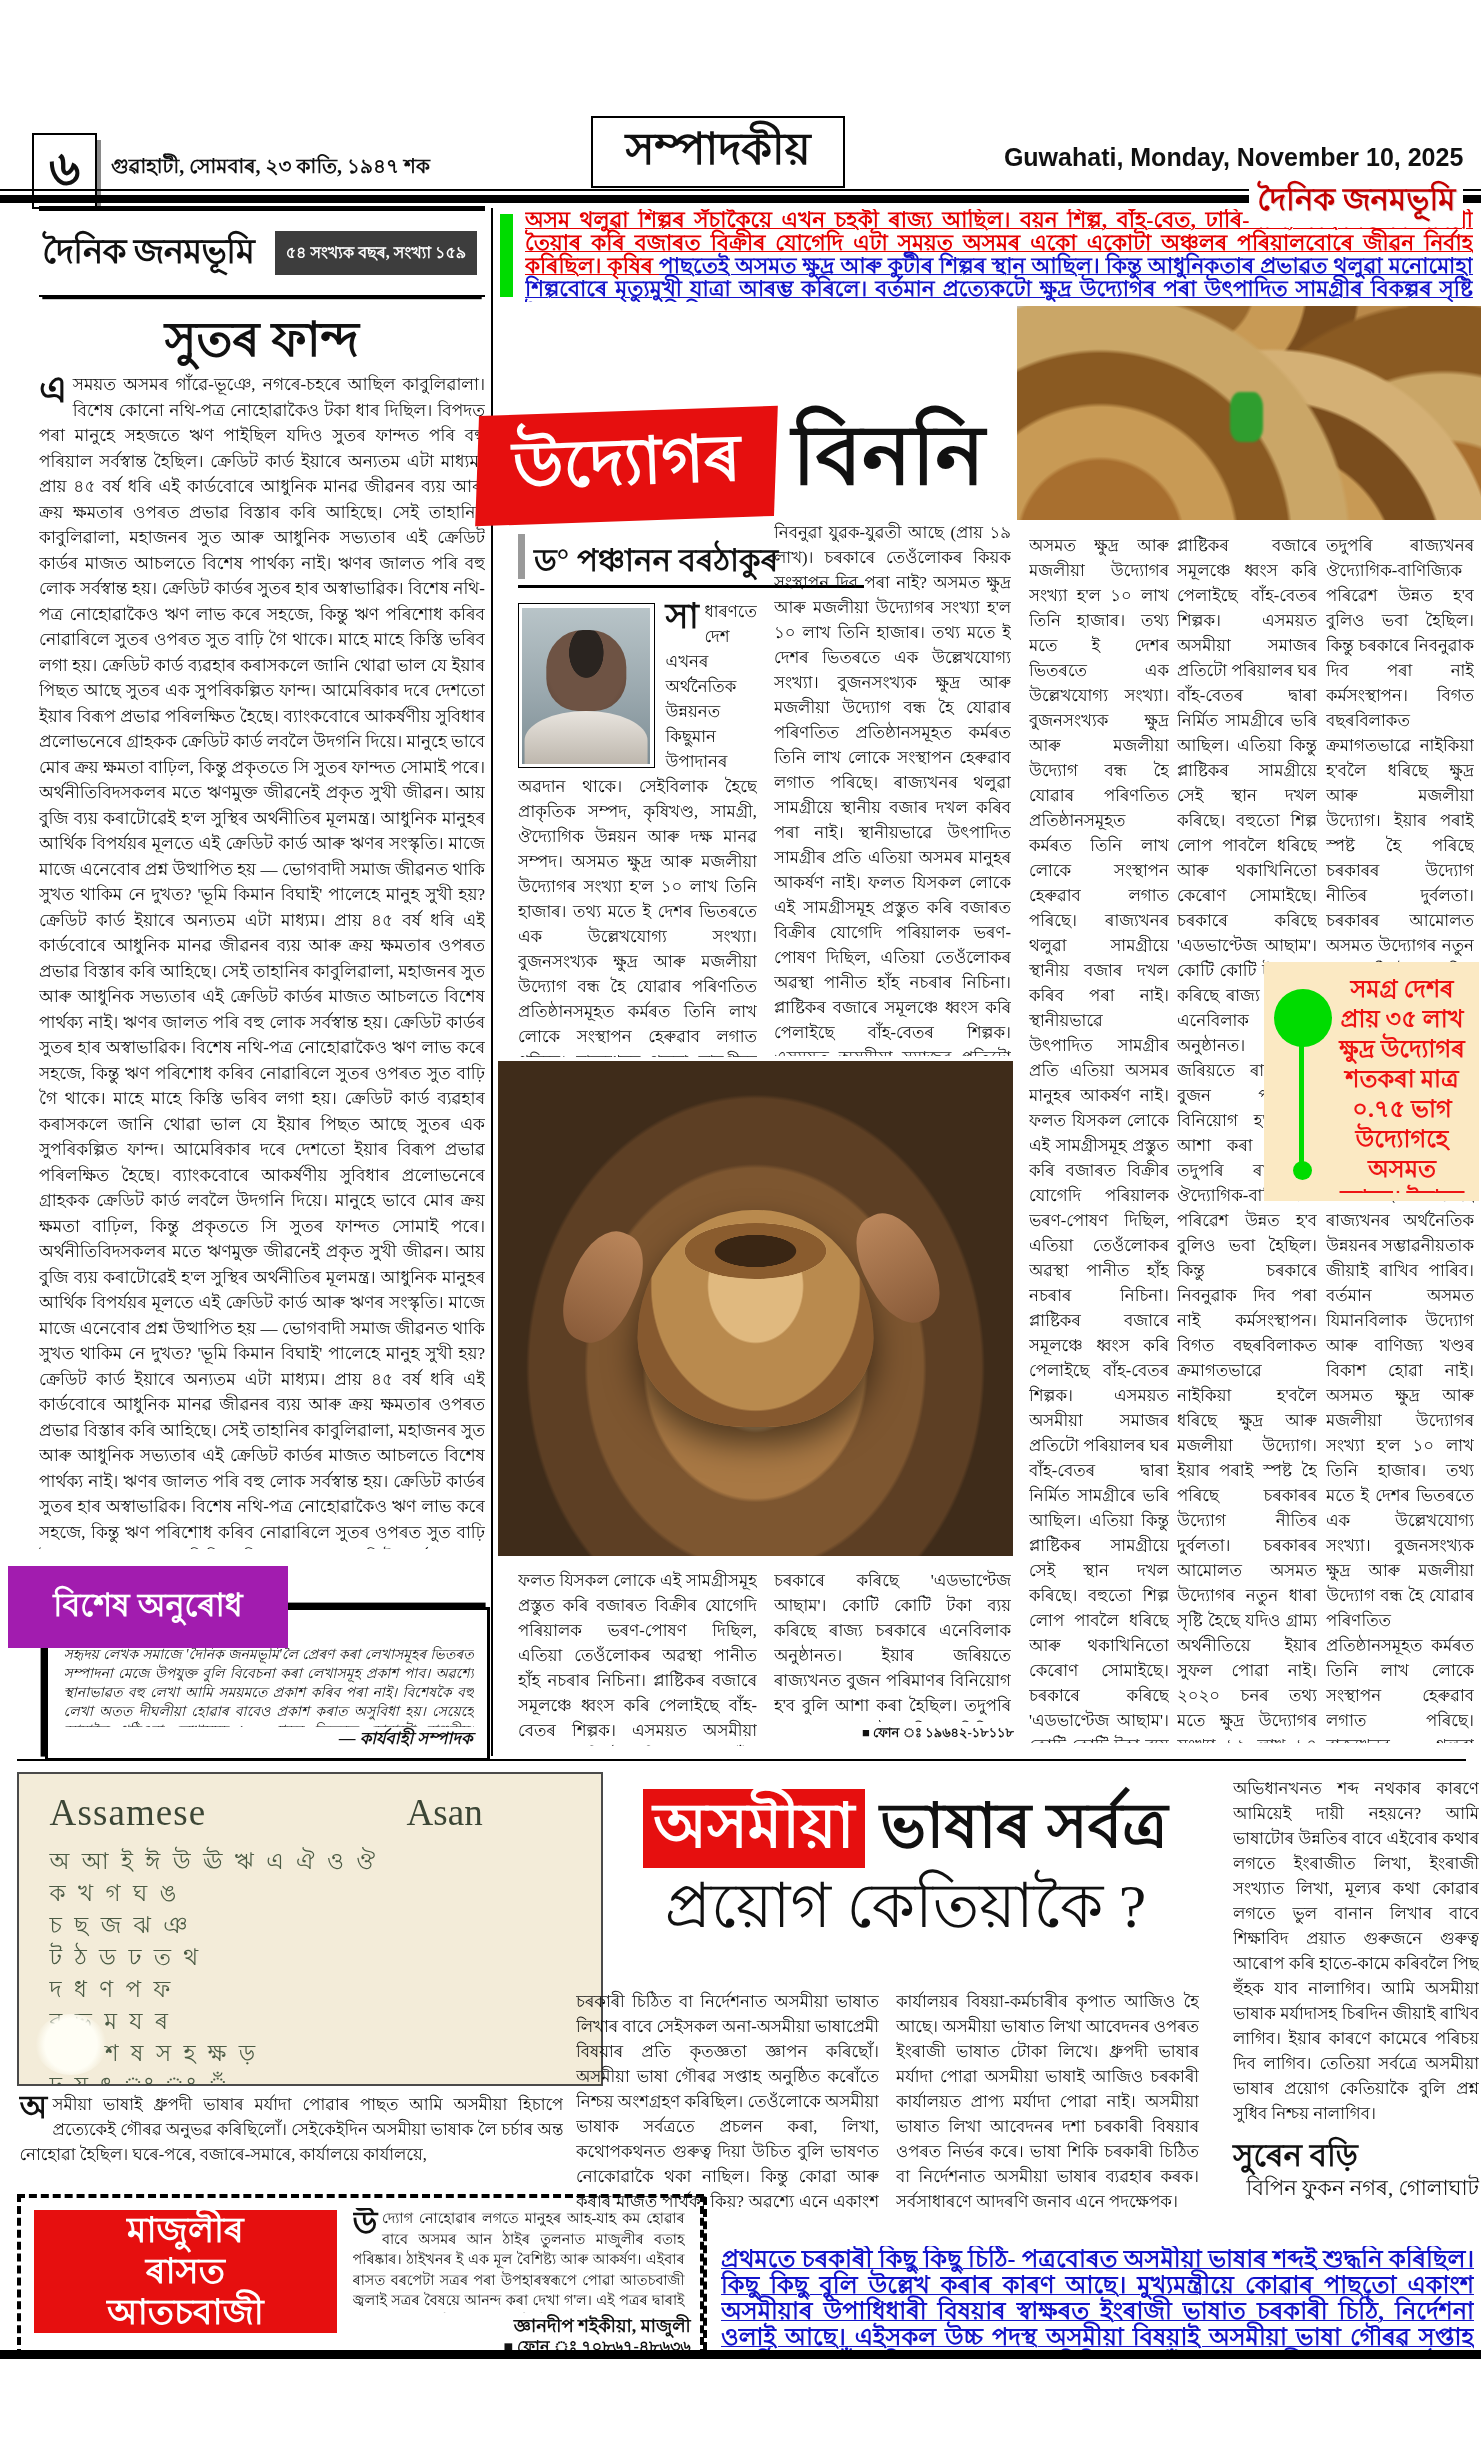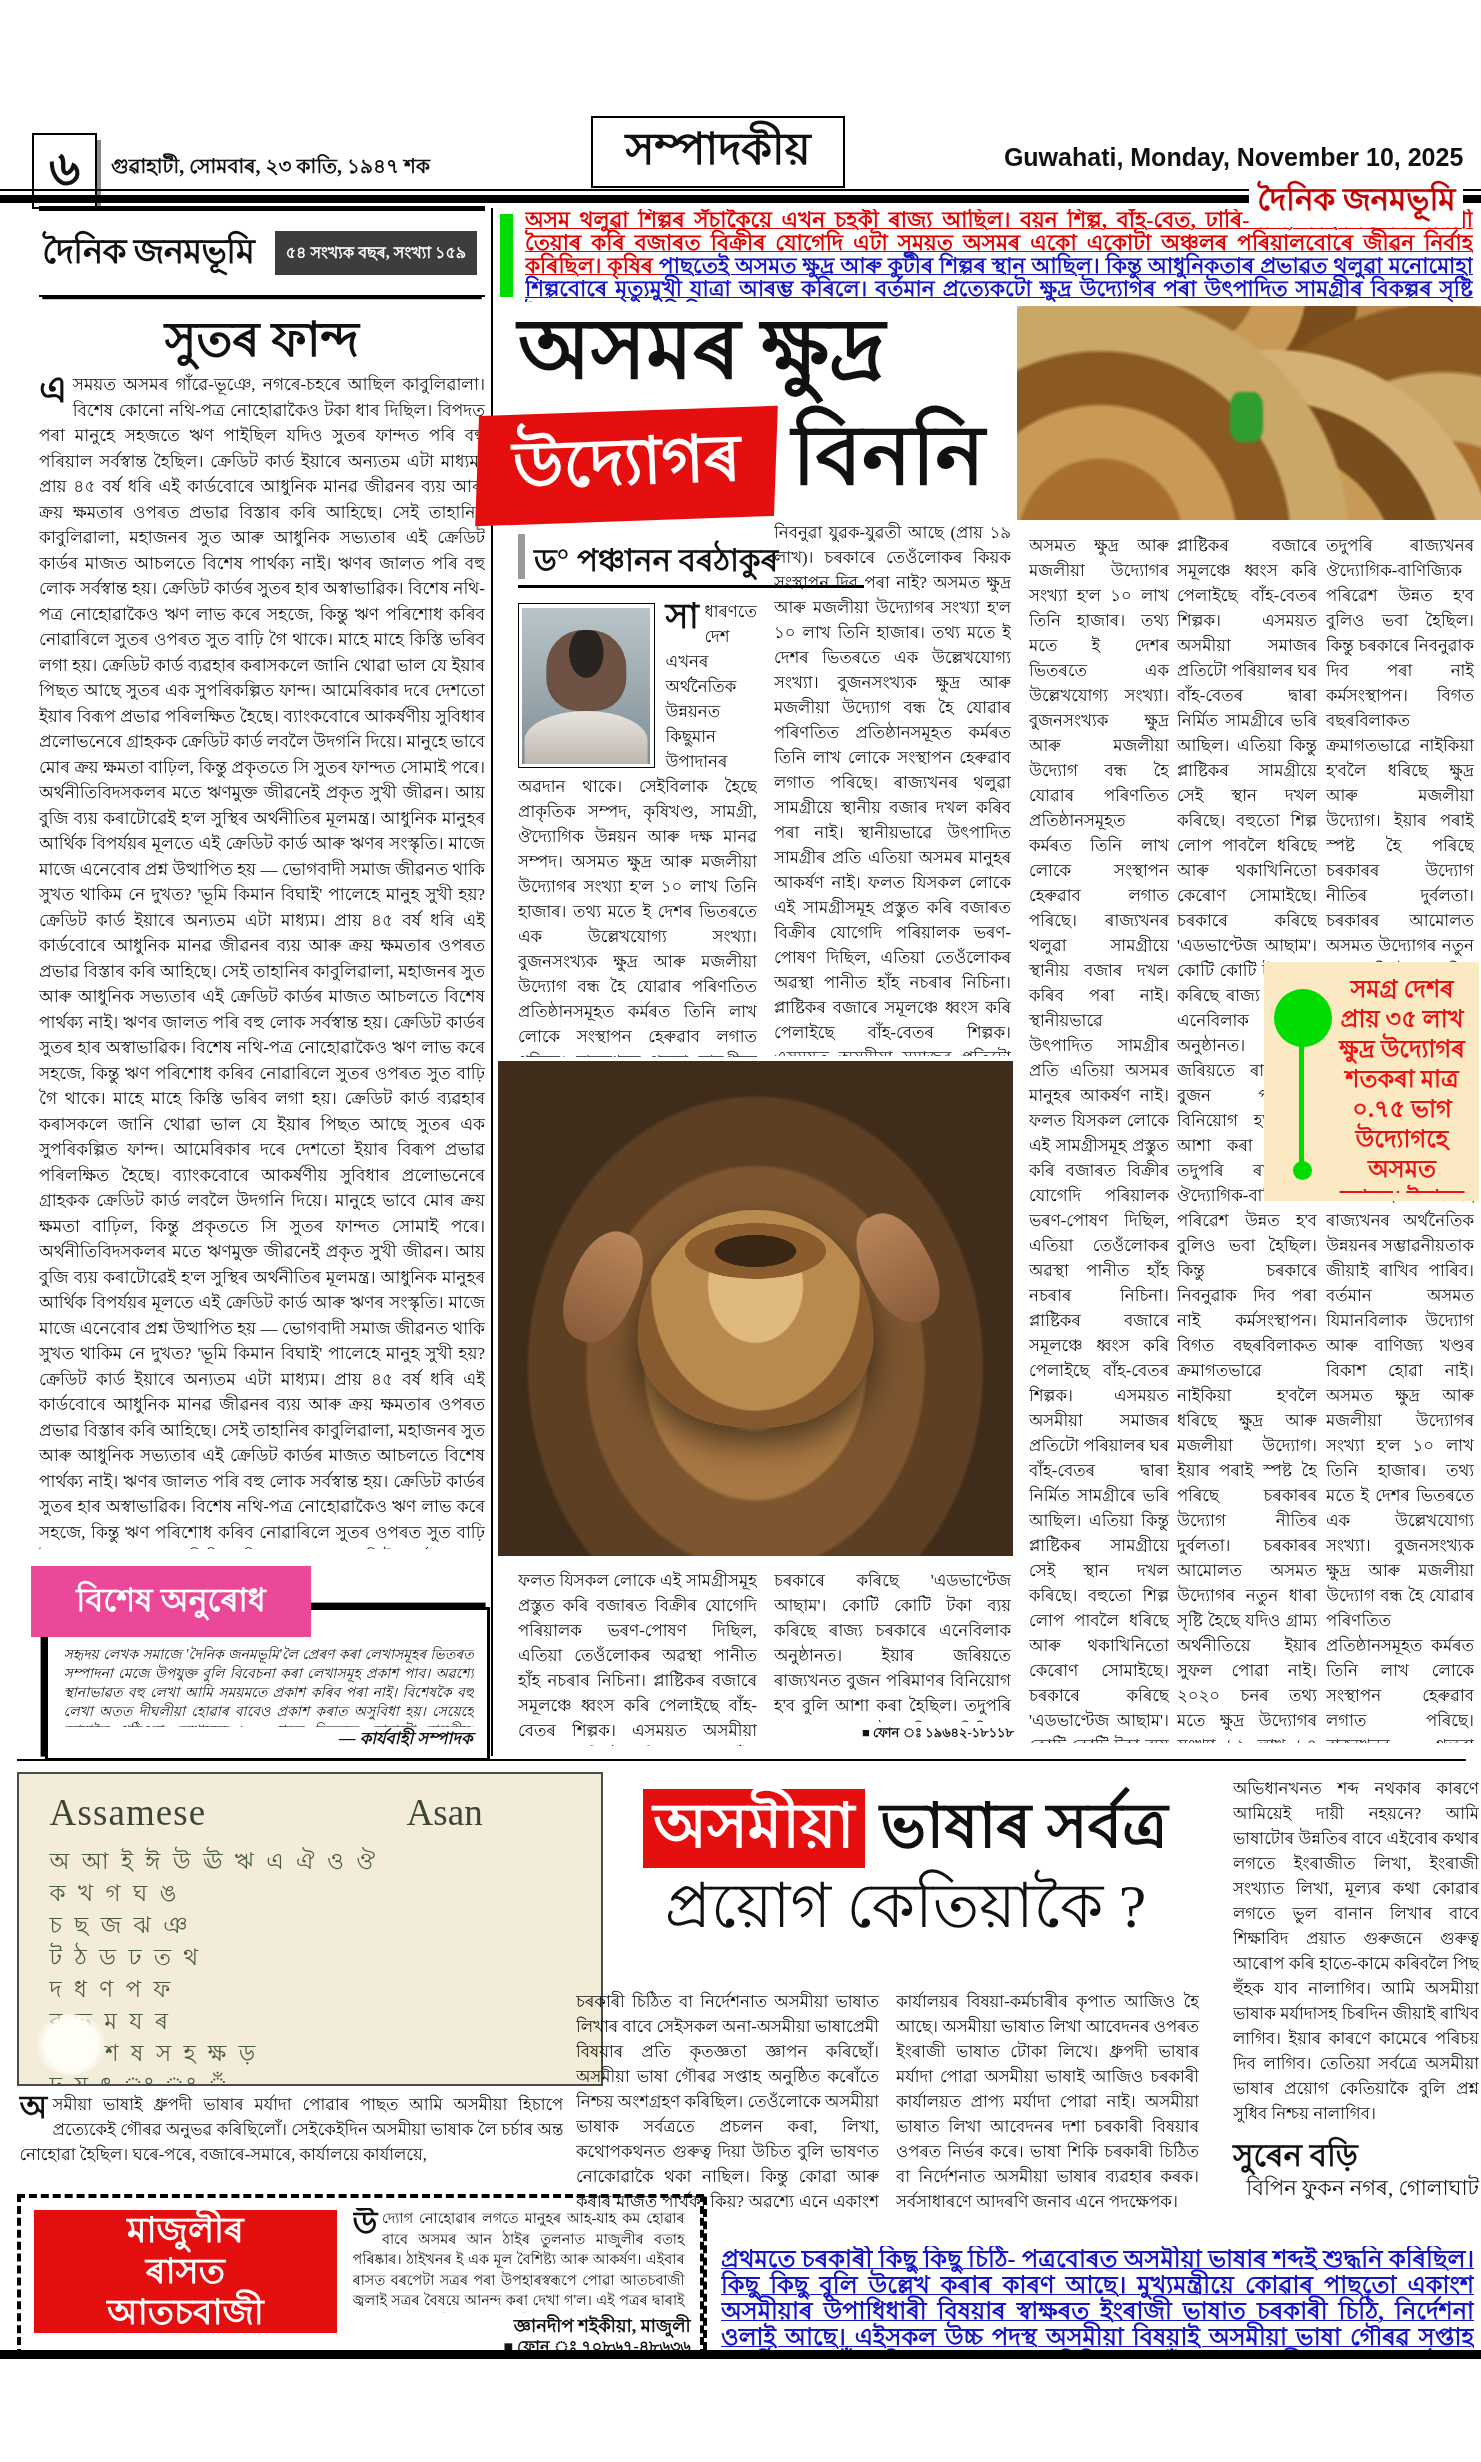--- a/index.html
+++ b/index.html
@@ -24,21 +24,21 @@
   .vrule-main{left:491px;top:208px;width:1.7px;height:1548px;background:#000;}
   .masthead-box{left:39px;top:206px;width:446px;height:84px;border-top:5.5px solid #000;border-bottom:2.2px solid #000;
                 box-shadow:0 5.5px 0 -3.3px #000;background:#fff;display:flex;align-items:center;}
   .masthead-title{font-size:34px;font-weight:bold;margin-left:3.3px;letter-spacing:-0.6px;white-space:nowrap;}
   .masthead-badge{margin-left:auto;margin-right:7.8px;background:#3d3d3d;color:#fff;font-size:16px;
                   padding:8.9px 11px;font-weight:bold;white-space:nowrap;}
   .ed-title{left:39px;top:303px;width:446px;text-align:center;font-size:48px;font-weight:bold;}
   .left-body{left:39px;top:372px;width:446px;height:1177px;font-size:17px;line-height:25.5px;}
   .dropcap{float:left;font-weight:bold;font-size:37px;line-height:31px;padding:2.2px 5.5px 0 0;}
   
-  .sr-label{left:31px;top:1566px;width:280px;height:71px;background:#ec4899;color:#fff;z-index:3;
+  .sr-label{left:8px;top:1566px;width:280px;height:82px;background:#a21caf;color:#fff;z-index:3;
             display:flex;align-items:center;justify-content:center;font-size:32px;font-weight:bold;}
   .sr-box{left:45px;top:1607px;width:439px;height:148px;border:3.3px solid #000;box-shadow:-4.4px -4.4px 0 #000;
           background:#fff;z-index:2;}
   .sr-text{position:absolute;left:15.5px;right:13.3px;top:35px;bottom:31px;font-style:italic;font-size:14px;
            line-height:19px;text-align:justify;overflow:hidden;}
   .sr-sign{position:absolute;right:14.4px;bottom:5.5px;font-size:16.6px;font-weight:bold;font-style:italic;}
   
   .green-bar{left:500px;top:214px;width:13.3px;height:83px;background:#00dc00;}
   .intro{left:525px;top:209px;width:948px;height:93px;font-size:21.6px;line-height:23px;font-weight:bold;
          text-align:justify;overflow:hidden;}
@@ -167,21 +167,20 @@
     <div class="sr-text">সহৃদয় লেখক সমাজে 'দৈনিক জনমভূমি'লৈ প্ৰেৰণ কৰা লেখাসমূহৰ ভিতৰত সম্পাদনা মেজে উপযুক্ত বুলি বিবেচনা কৰা লেখাসমূহ প্ৰকাশ পাব। অৱশ্যে স্থানাভাৱত বহু লেখা আমি সময়মতে প্ৰকাশ কৰিব পৰা নাই। বিশেষকৈ বহু লেখা অতত দীঘলীয়া হোৱাৰ বাবেও প্ৰকাশ কৰাত অসুবিধা হয়। সেয়েহে আমালৈ পঠিওৱা লেখাসমূহ ৮০০ শব্দৰ ভিতৰত হোৱাটো বাঞ্ছনীয়। আনহাতে, আমালৈ পঠিওৱা একেটা লেখা একে সময়তে আন কাকতলৈ নপঠিয়াবলৈ লেখকসকলক অনুৰোধ জনালোঁ।</div>
     <div class="sr-sign">— কাৰ্যবাহী সম্পাদক</div>
   </div>
   <div class="abs sr-label">বিশেষ অনুৰোধ</div>
 
   <div class="abs green-bar"></div>
   <div class="abs intro">
     <span class="red">অসম থলুৱা শিল্পৰ সঁচাকৈয়ে এখন চহকী ৰাজ্য আছিল। বয়ন শিল্প, বাঁহ-বেত, ঢাৰি-পাটী, কাঁহ-পিতলৰ সামগ্ৰী তৈয়াৰ কৰি বজাৰত বিক্ৰীৰ যোগেদি এটা সময়ত অসমৰ একো একোটা অঞ্চলৰ পৰিয়ালবোৰে জীৱন নিৰ্বাহ কৰিছিল। কৃষিৰ </span><span class="blue">পাছতেই অসমত ক্ষুদ্ৰ আৰু কুটীৰ শিল্পৰ স্থান আছিল। কিন্তু আধুনিকতাৰ প্ৰভাৱত থলুৱা মনোমোহা শিল্পবোৰে মৃত্যুমুখী যাত্ৰা আৰম্ভ কৰিলে। বৰ্তমান প্ৰত্যেকটো ক্ষুদ্ৰ উদ্যোগৰ পৰা উৎপাদিত সামগ্ৰীৰ বিকল্পৰ সৃষ্টি হৈছে। কম দামত কিনিব...</span>
   </div>
 
-  <div class="abs hl1">অসমৰ ক্ষুদ্ৰ</div>
   <div class="abs hl-redbox">
     <span>উদ্যোগৰ</span>
   </div>
   <div class="abs hl2">বিননি</div>
 
   <div class="abs baskets">
     <div class="basket-green"></div>
   </div>
 
   <div class="abs byline-bar"></div>

